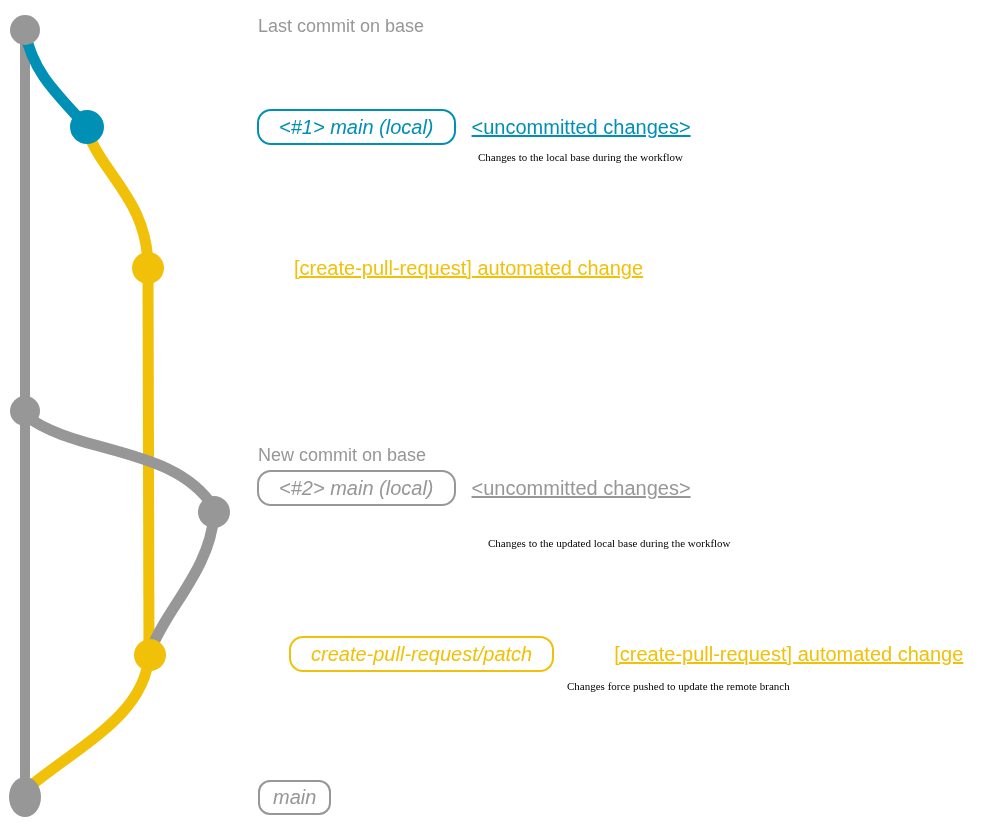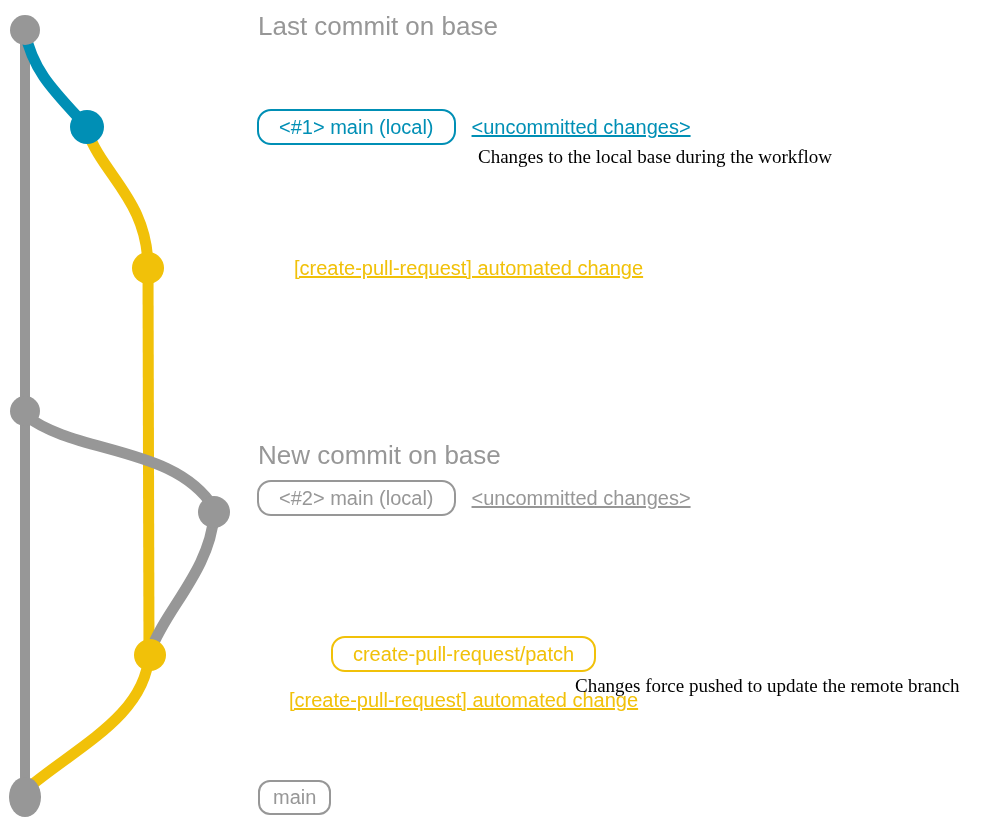--- a/index.html
+++ b/index.html
@@ -7,50 +7,51 @@
     position:relative;
     width:981px;height:827px;
     background:#ffffff;
     overflow:hidden;
     font-family:"Liberation Sans", sans-serif;
   }
   #graph-svg{position:absolute;left:0;top:0;}
 
   .annotation{
     position:absolute;
-    font-size:26px;line-height:28px;
+    font-size:18px;line-height:28px;
     color:#979797;
     white-space:nowrap;
   }
   .label-row{
     position:absolute;
     display:flex;align-items:center;
     white-space:nowrap;
   }
   .badge{
     display:inline-flex;align-items:center;justify-content:center;
     height:36px;box-sizing:border-box;
     border:2px solid;border-radius:14px;
     padding:0 20px;
     font-size:20px;
     background:#ffffff;
+    font-style:italic;
   }
   .badge.small{padding:0 13px;border-radius:12px;height:35px;}
   .msg{font-size:20px;line-height:28px;text-decoration:underline;}
   .blue{color:#008fb5;border-color:#008fb5;}
   .gray{color:#979797;border-color:#979797;}
   .yellow{color:#f1c109;border-color:#f1c109;margin-left:37px;}
   .desc{
     position:absolute;
     font-family:"Liberation Serif", serif;
-    font-size:19px;line-height:22px;
+    font-size:11px;line-height:22px;
     color:#000000;
     white-space:nowrap;
   }
-  .gap16{gap:16px;} .gap14{gap:14px;flex-direction:column;} .gap13{gap:13px;}
+  .gap16{gap:16px;} .gap14{gap:23px;} .gap13{gap:13px;}
 </style>
 </head>
 <body>
 
 <div id="canvas">
 
   <svg id="graph-svg" width="981" height="827" viewBox="0 0 981 827">
 
     <path d="M25 30 L25 797" stroke="#979797" stroke-width="10" fill="none"></path>
 
@@ -82,28 +83,29 @@
     <span class="msg blue">&lt;uncommitted changes&gt;</span>
   </div>
   <div class="desc" style="left:478px;top:146px;">Changes to the local base during the workflow</div>
 
   <div class="label-row" style="left:257px;top:254px;">
     <span class="msg yellow">[create-pull-request] automated change</span>
   </div>
 
   <div class="annotation" style="left:258px;top:397px;margin-top:44px;">New commit on base</div>
 
-  <div class="label-row gap16" style="left:257px;top:480px;">
+  <div class="label-row gap16" style="left:257px;top:470px;">
     <span class="badge gray">&lt;#2&gt; main (local)</span>
     <span class="msg gray">&lt;uncommitted changes&gt;</span>
   </div>
+  <div class="desc" style="left:488px;top:532px;">Changes to the updated local base during the workflow</div>
 
   <div class="label-row gap14" style="left:252px;top:636px;">
     <span class="badge yellow">create-pull-request/patch</span>
     <span class="msg yellow">[create-pull-request] automated change</span>
   </div>
-  <div class="desc" style="left:567px;top:675px;margin-left:8px;">Changes force pushed to update the remote branch</div>
+  <div class="desc" style="left:567px;top:675px;">Changes force pushed to update the remote branch</div>
 
   <div class="label-row gap13" style="left:258px;top:780px;">
     <span class="badge small gray">main</span>
   </div>
 
 </div>
 
 </body></html>

